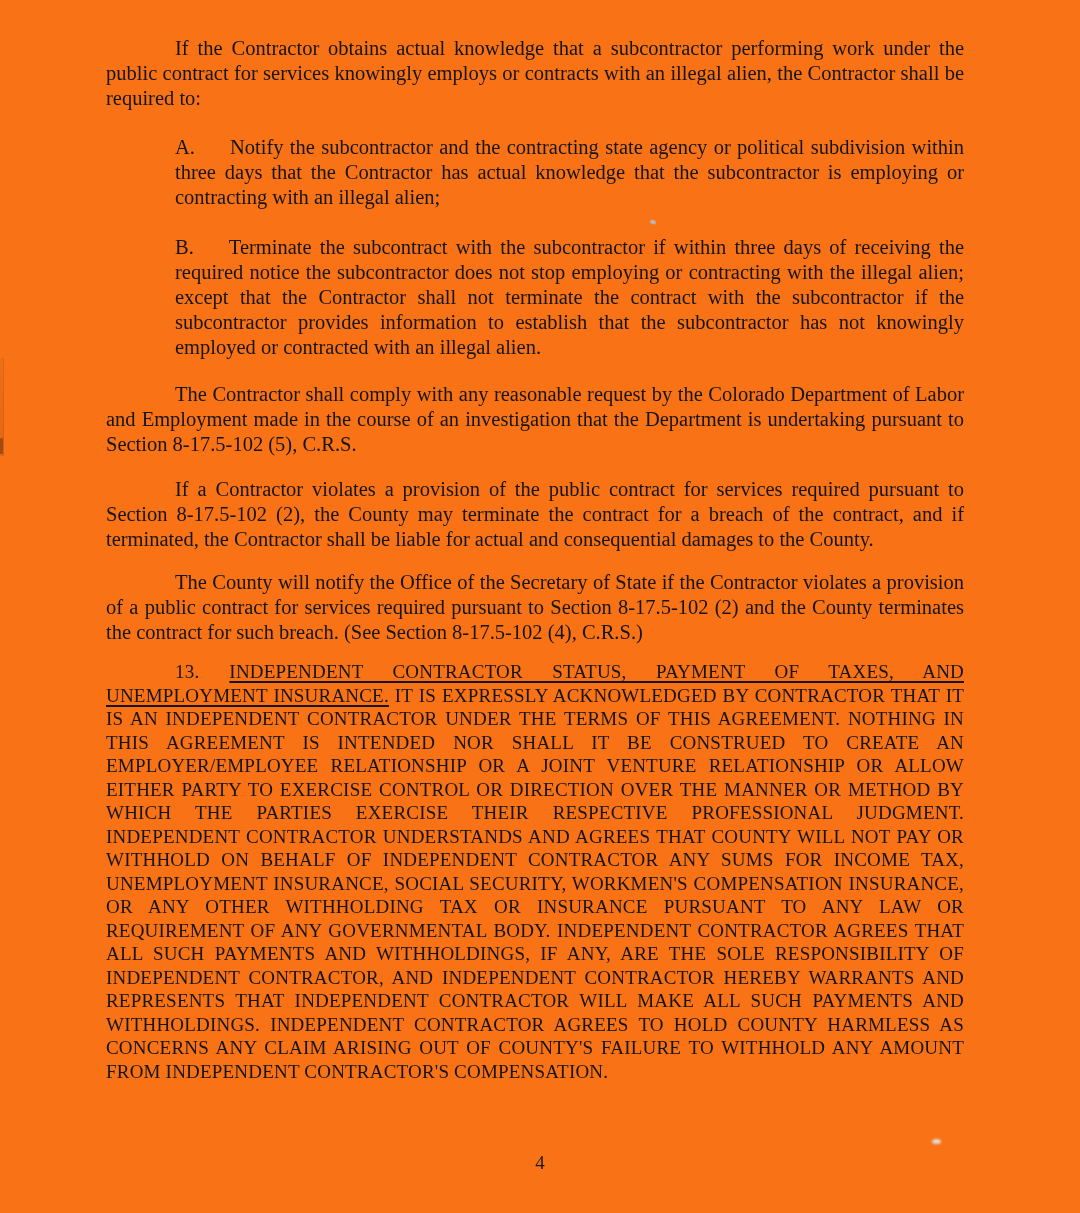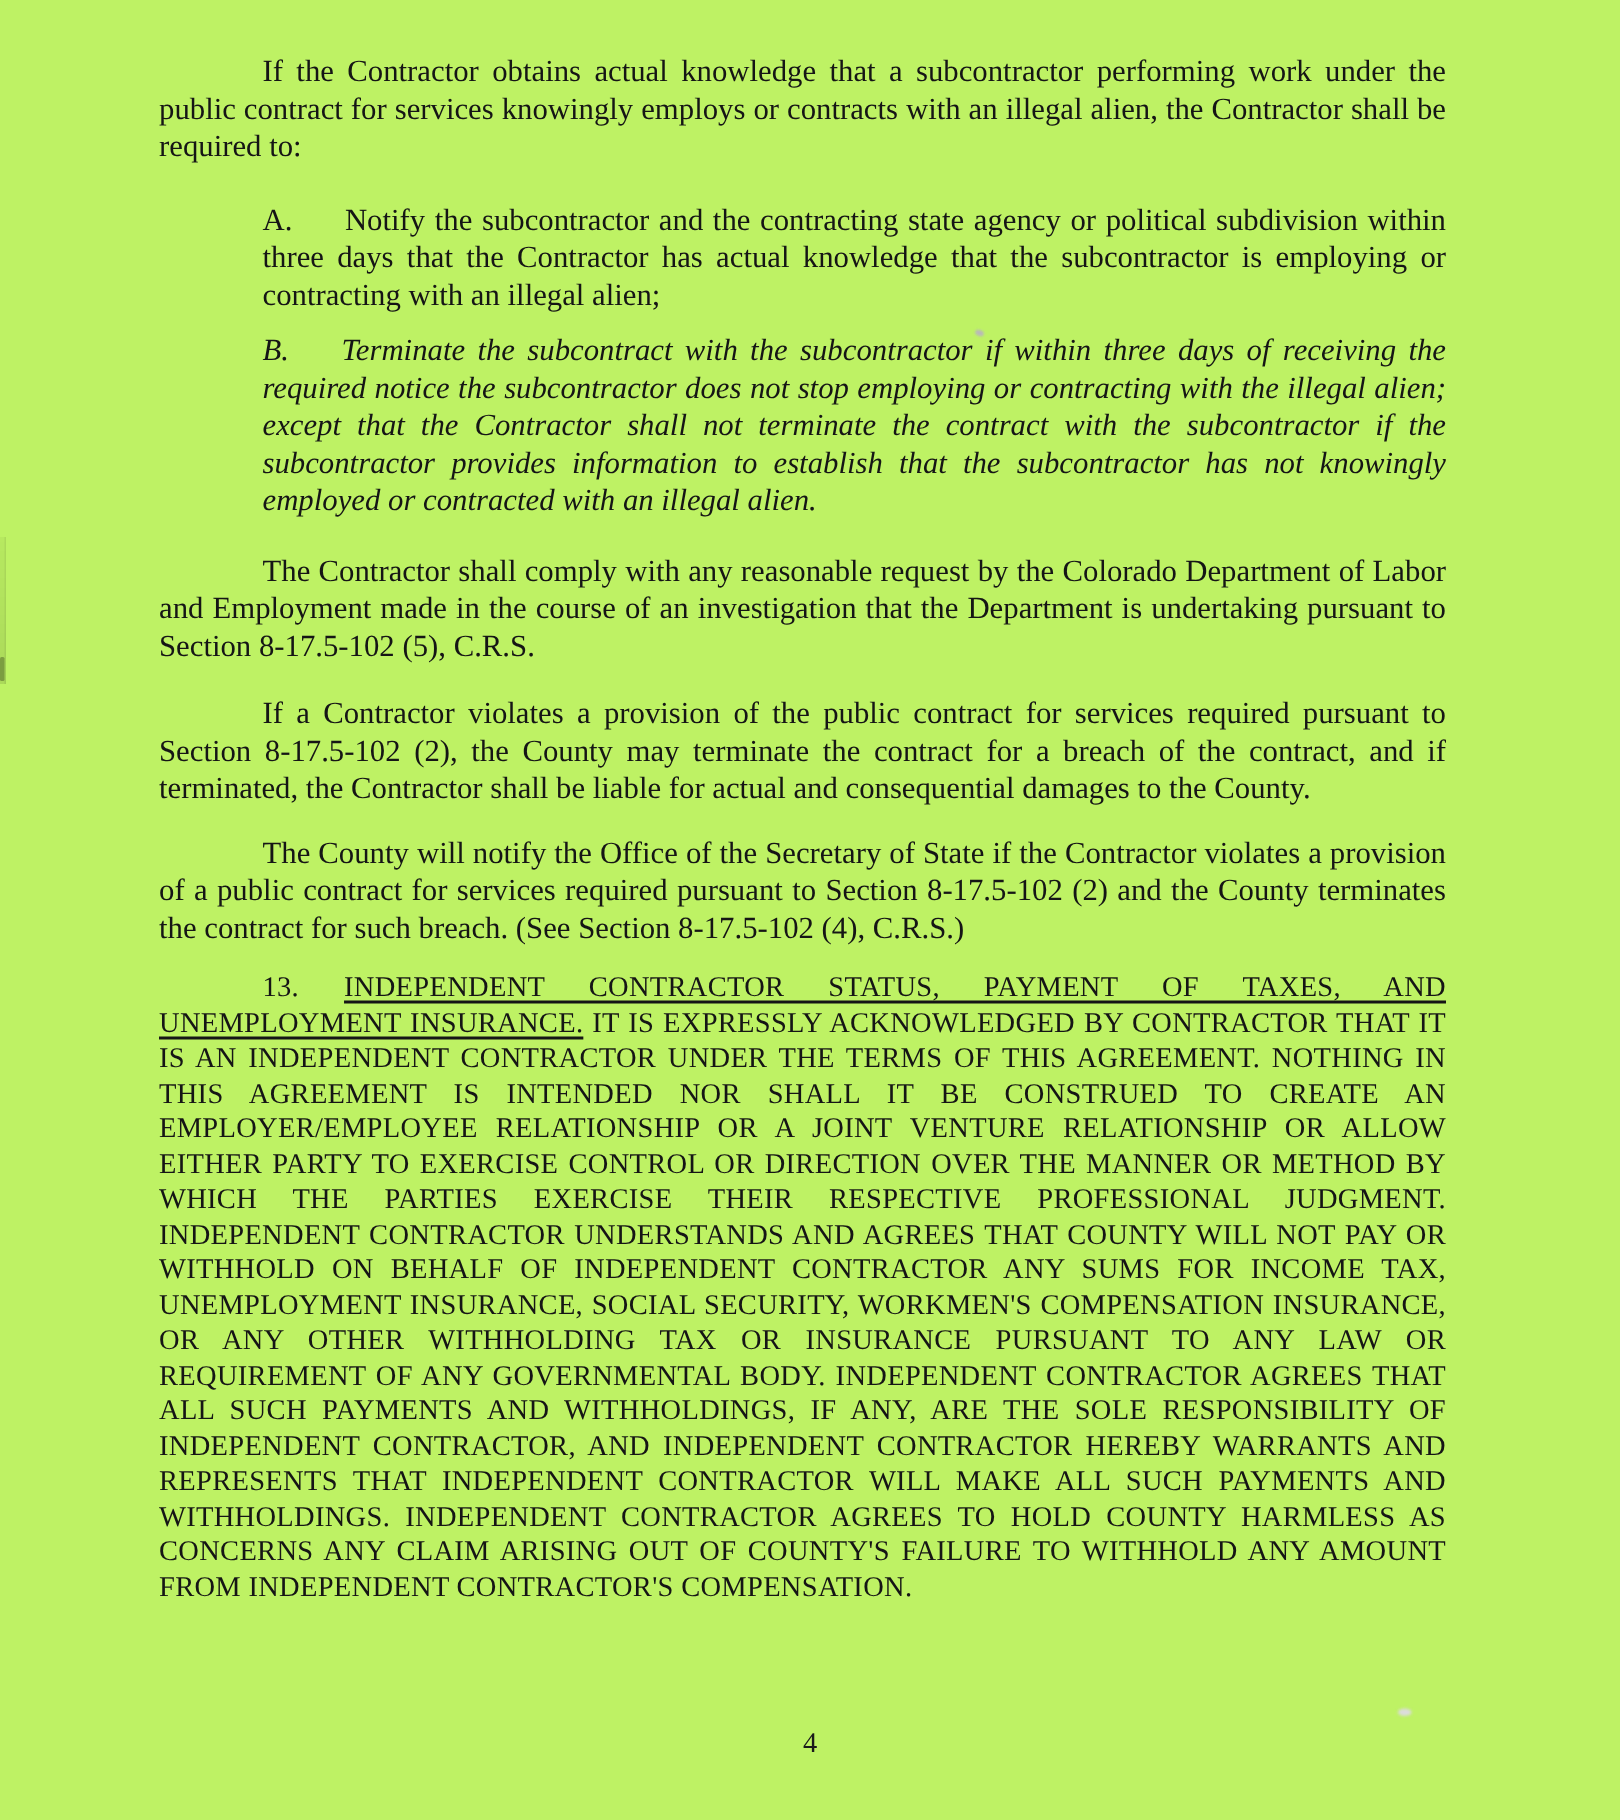--- a/index.html
+++ b/index.html
@@ -1,39 +1,39 @@
 <!DOCTYPE html>
 <html><head>
 <meta charset="utf-8">
 <style>
   * { margin: 0; padding: 0; box-sizing: border-box; }
   html, body { background: #ffffff; }
   .page {
     position: relative;
     width: 1080px;
     height: 1213px;
-    background: #bef264;
+    background: #f97316;
     font-family: "Liberation Serif", "DejaVu Serif", serif;
     color: #151515;
     overflow: hidden;
   }
   .content {
     position: absolute;
     left: 106px;
     top: 36px;
     width: 858px;
     text-align: justify;
     font-size: 20.5px;
     line-height: 25px;
   }
   .para { text-align: justify; }
   .para.indent { text-indent: 69px; }
   .m-p1 { margin-bottom: 24px; }
-  .m-a  { margin-bottom: 12px; }
-  .m-b  { margin-bottom: 22px; font-style: italic; }
+  .m-a  { margin-bottom: 25px; }
+  .m-b  { margin-bottom: 22px; }
   .m-p2 { margin-bottom: 20px; }
   .m-p3 { margin-bottom: 18px; margin-top: 16px; }
   .m-p4 { margin-bottom: 15px; }
   .list-item { margin-left: 69px; text-align: justify; }
   .item-gap { display: inline-block; width: 35px; }
   .num-gap  { display: inline-block; width: 30px; }
   .caps {
     font-size: 19px;
     line-height: 23.5px;
     text-indent: 69px;

